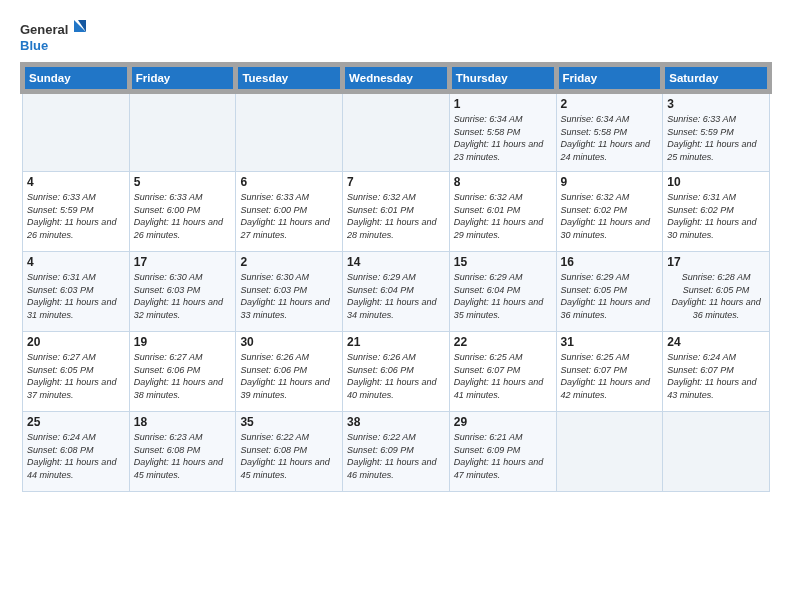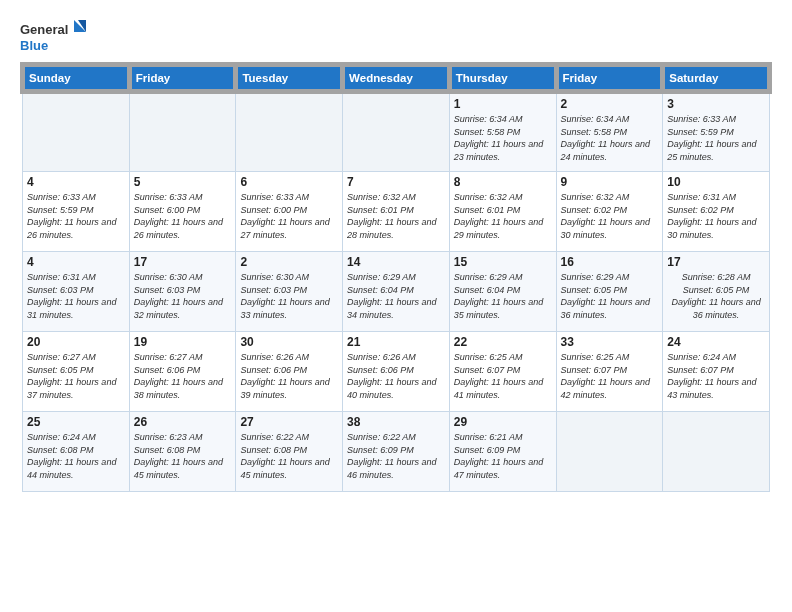--- a/index.html
+++ b/index.html
@@ -256,47 +256,47 @@
 Sunset: 6:06 PM
 Daylight: 11 hours and 40 minutes.</div>
           </td>
           <td>
             <span class="day-num">22</span>
             <div class="day-info" style="white-space: pre-line;">Sunrise: 6:25 AM
 Sunset: 6:07 PM
 Daylight: 11 hours and 41 minutes.</div>
           </td>
           <td>
-            <span class="day-num">33</span>
+            <span class="day-num">31</span>
             <div class="day-info" style="white-space: pre-line;">Sunrise: 6:25 AM
 Sunset: 6:07 PM
 Daylight: 11 hours and 42 minutes.</div>
           </td>
           <td>
             <span class="day-num">24</span>
             <div class="day-info" style="white-space: pre-line;">Sunrise: 6:24 AM
 Sunset: 6:07 PM
 Daylight: 11 hours and 43 minutes.</div>
           </td>
         </tr>
         <tr>
           <td>
             <span class="day-num">25</span>
             <div class="day-info" style="white-space: pre-line;">Sunrise: 6:24 AM
 Sunset: 6:08 PM
 Daylight: 11 hours and 44 minutes.</div>
           </td>
           <td>
-            <span class="day-num">26</span>
+            <span class="day-num">18</span>
             <div class="day-info" style="white-space: pre-line;">Sunrise: 6:23 AM
 Sunset: 6:08 PM
 Daylight: 11 hours and 45 minutes.</div>
           </td>
           <td>
-            <span class="day-num">27</span>
+            <span class="day-num">35</span>
             <div class="day-info" style="white-space: pre-line;">Sunrise: 6:22 AM
 Sunset: 6:08 PM
 Daylight: 11 hours and 45 minutes.</div>
           </td>
           <td>
             <span class="day-num">38</span>
             <div class="day-info" style="white-space: pre-line;">Sunrise: 6:22 AM
 Sunset: 6:09 PM
 Daylight: 11 hours and 46 minutes.</div>
           </td>

